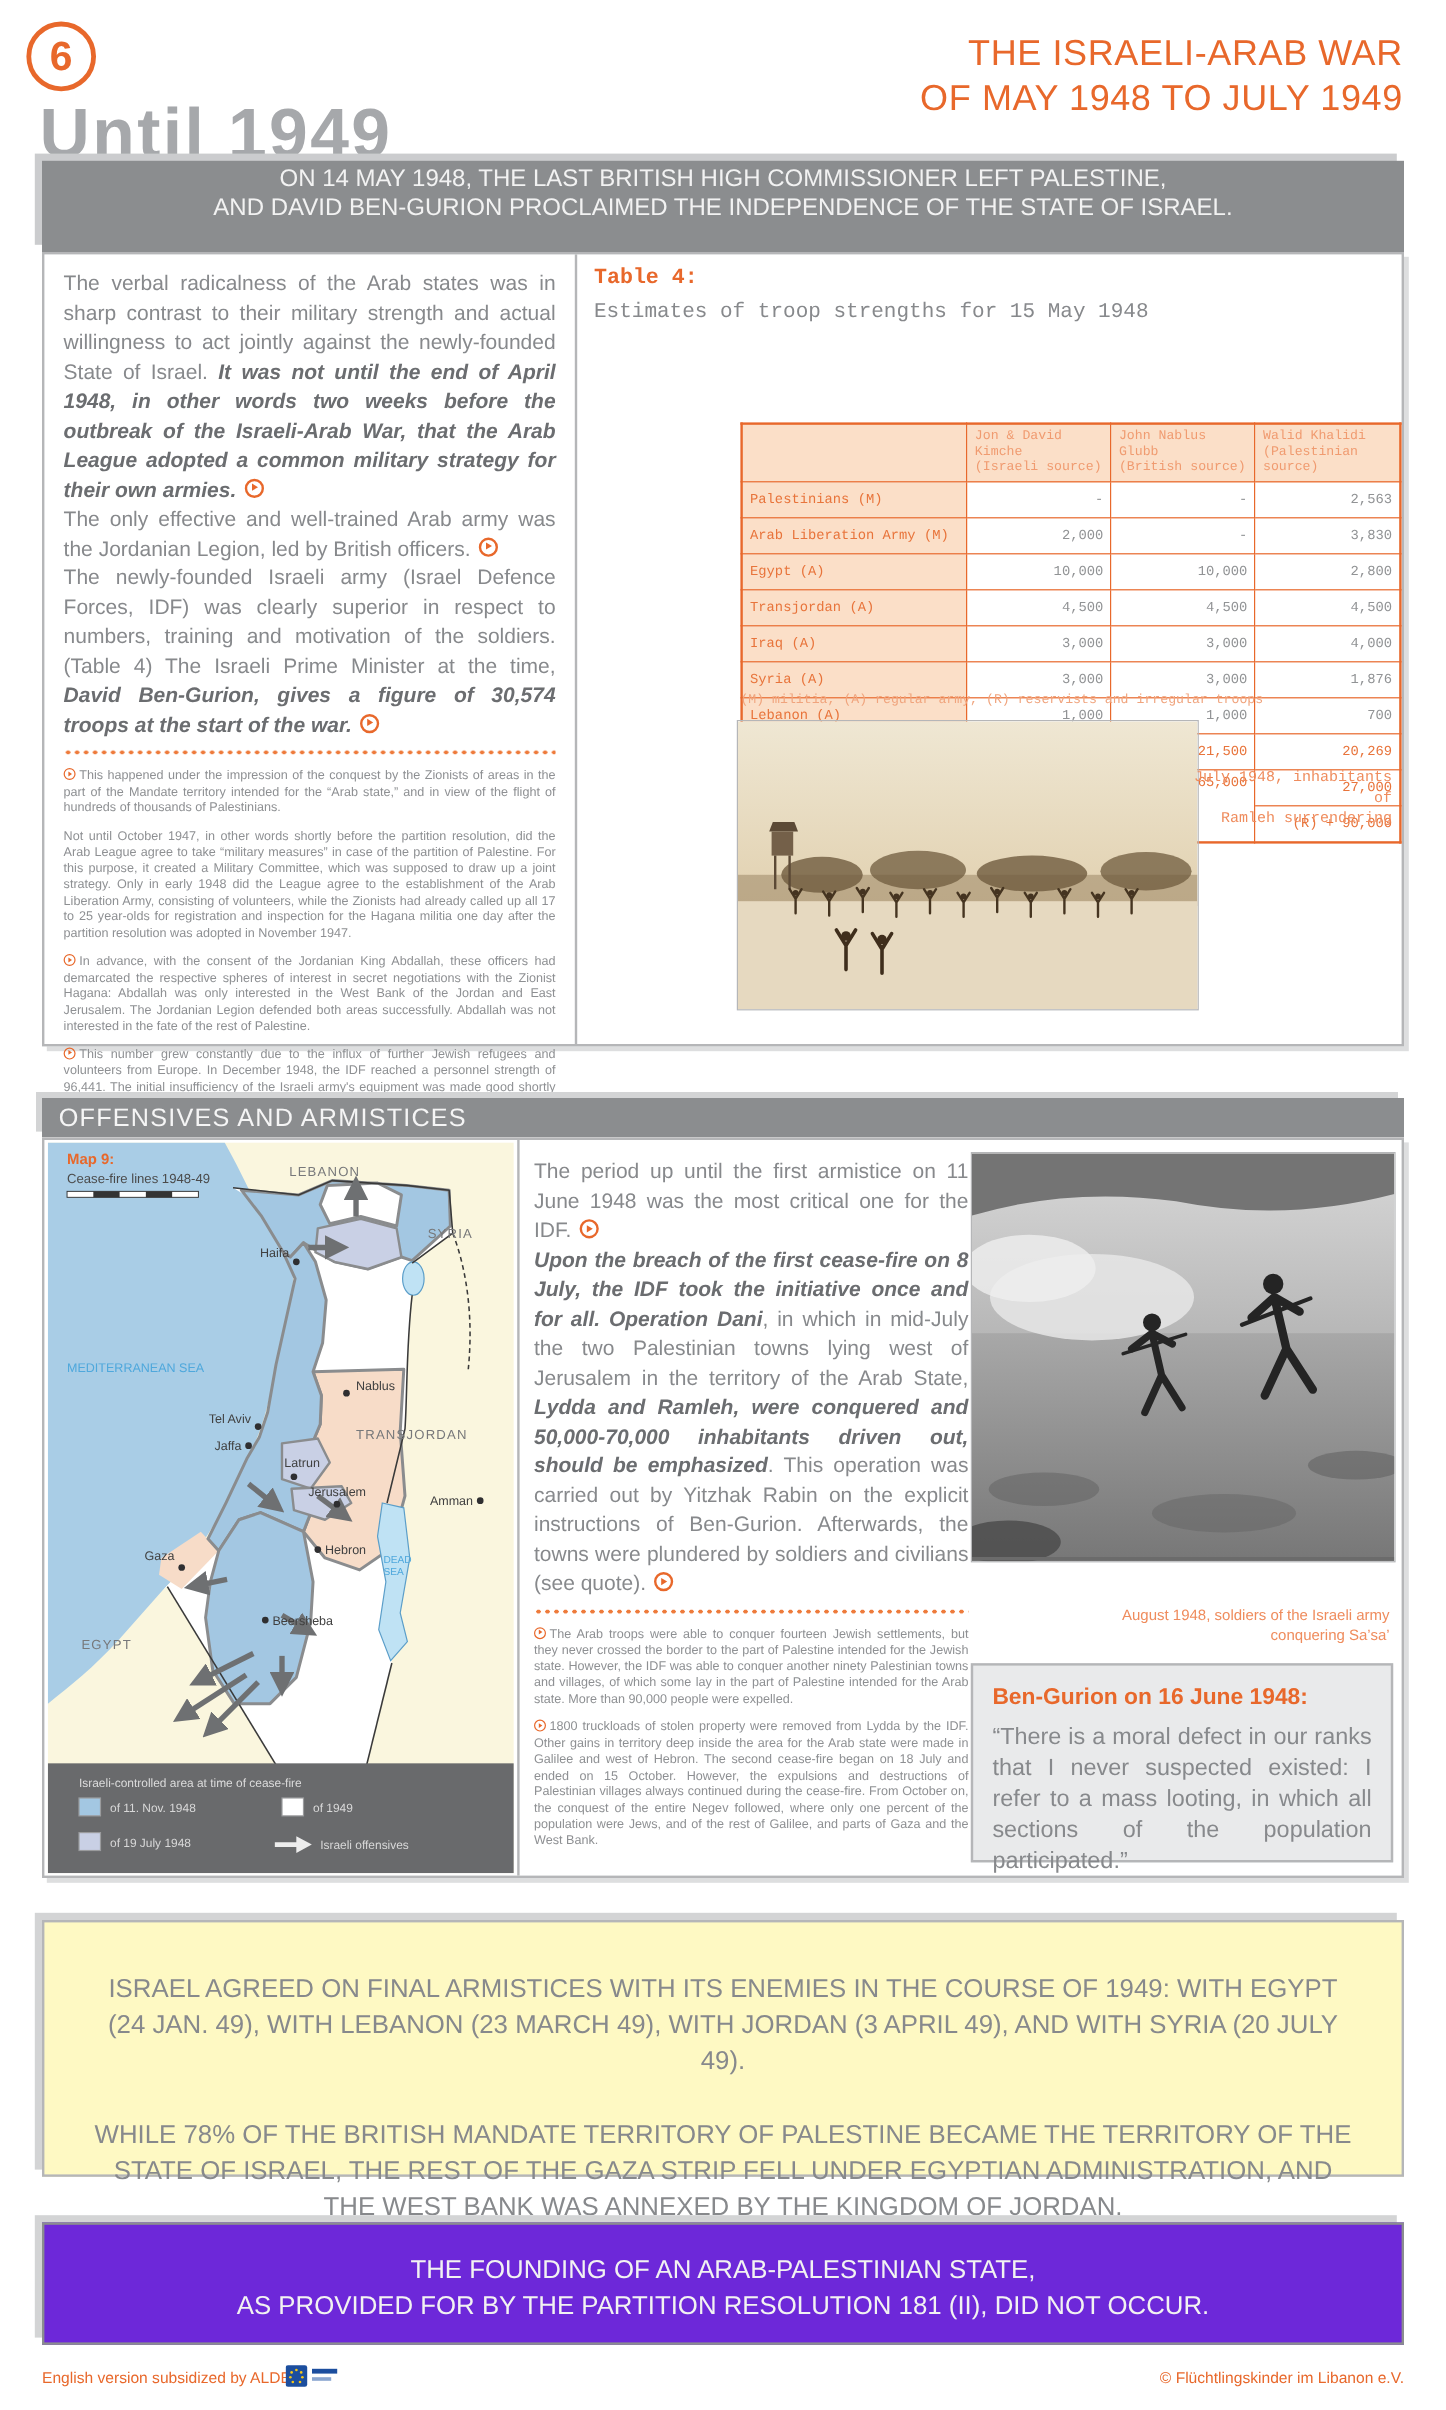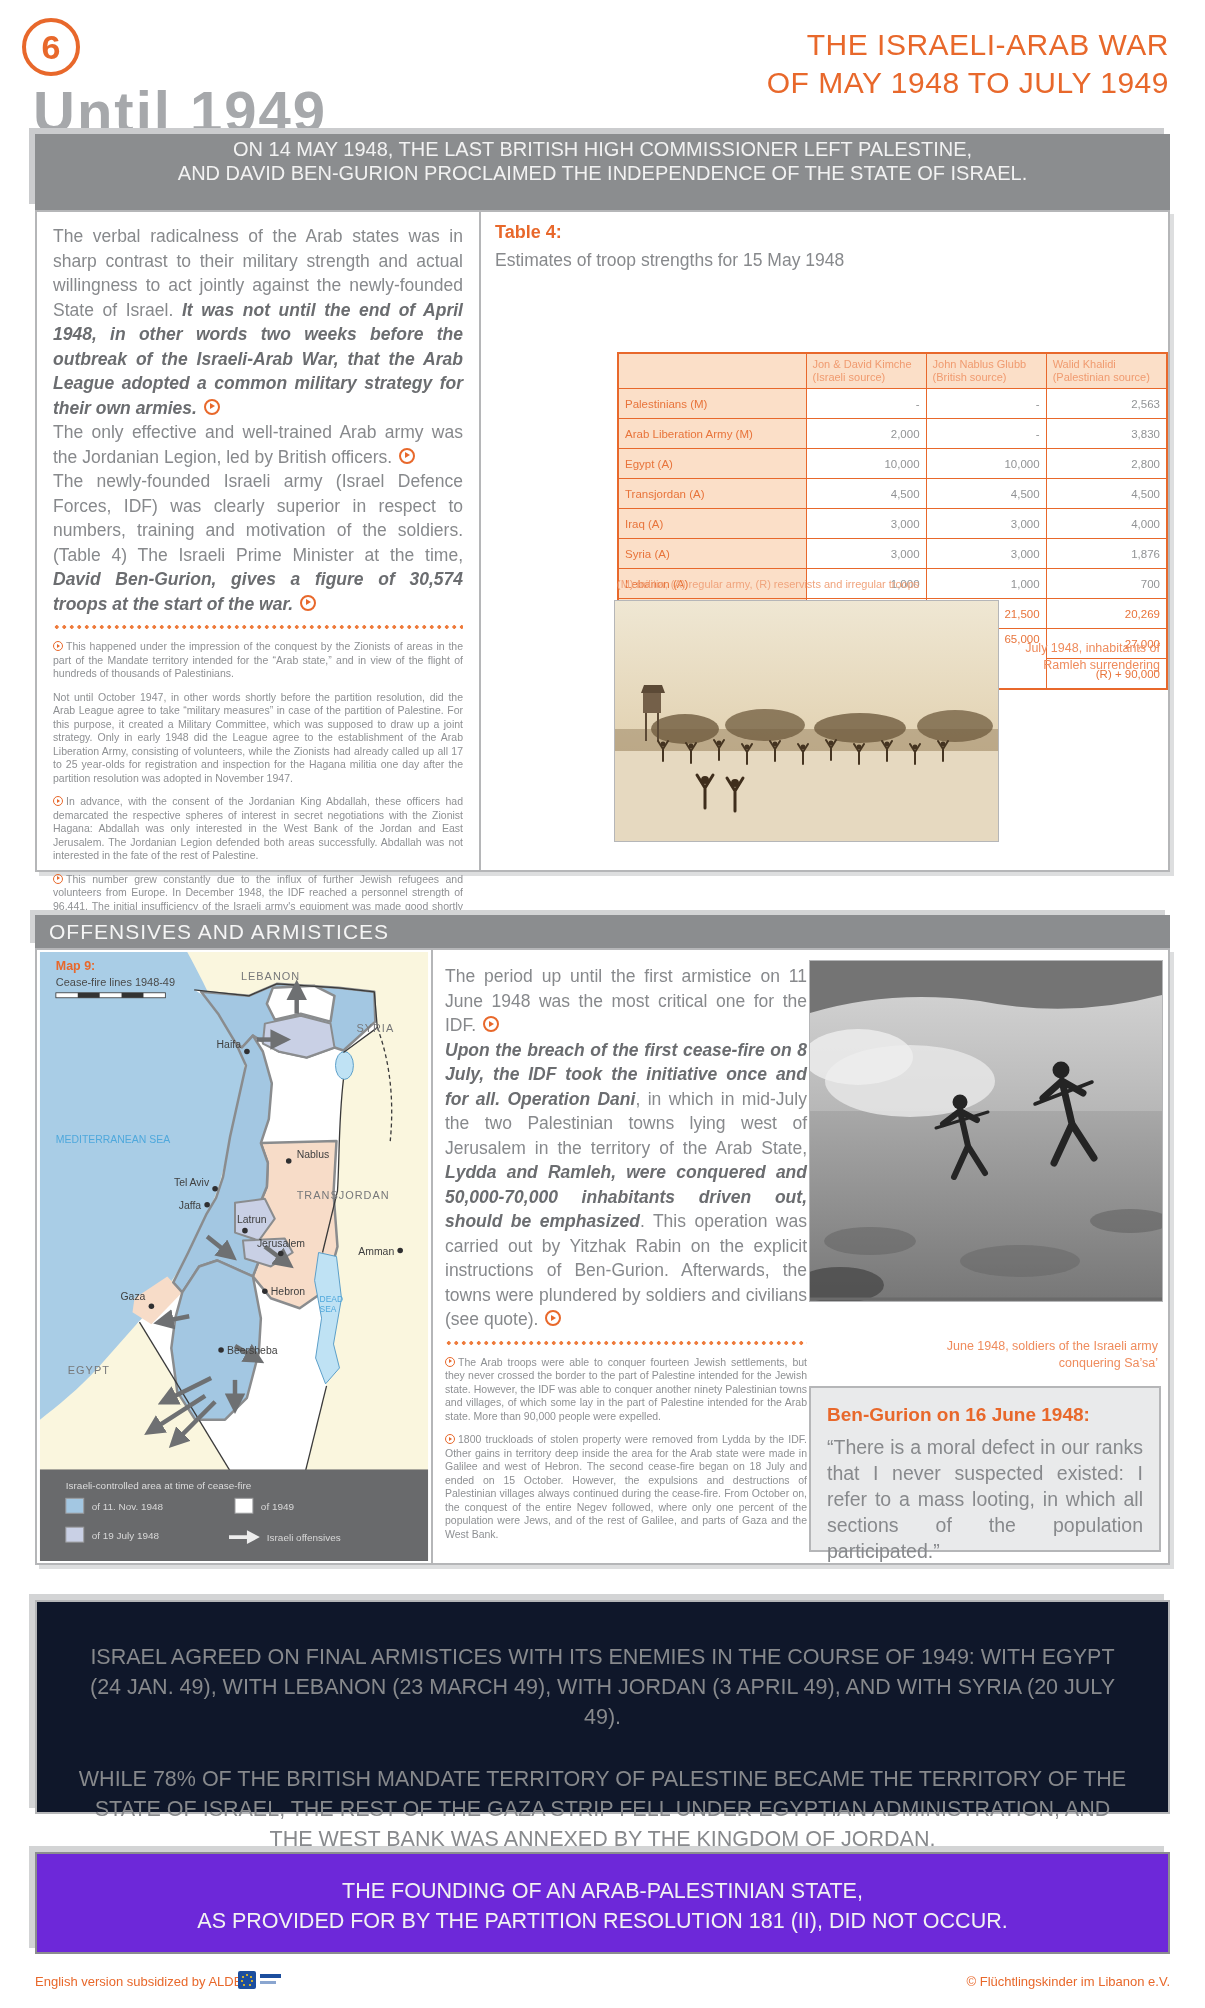--- a/index.html
+++ b/index.html
@@ -29,21 +29,21 @@
         position:relative;vertical-align:-1px;margin-left:2px;}
   .play::after{content:"";position:absolute;left:4px;top:2.5px;width:0;height:0;
         border-left:5px solid #E8682B;border-top:3.5px solid transparent;border-bottom:3.5px solid transparent;}
   .note .play{width:8px;height:8px;border-width:1.5px;margin:0 3px 0 0;vertical-align:-1px;}
   .note .play::after{left:2.5px;top:1.5px;border-left:3.5px solid #E8682B;
         border-top:2.5px solid transparent;border-bottom:2.5px solid transparent;}
   .dots{height:6px;margin:8px 0 10px;background-image:radial-gradient(circle,#EE7B3C 1.7px,rgba(0,0,0,0) 1.9px);
         background-size:7.5px 6px;background-repeat:repeat-x;background-position:0 50%;}
   .note{font-size:10.5px;line-height:13.5px;color:#8E9093;text-align:justify;margin:0 0 10px;}
   
-  .col-right{position:absolute;left:444px;top:0;right:0;height:100%;}
+  .col-right{position:absolute;left:444px;top:0;right:0;height:100%;font-family:Liberation Mono, monospace;}
   .t4title{position:absolute;left:14px;top:10px;color:#E8682B;font-size:18px;font-weight:bold;}
   .t4sub{position:absolute;left:14px;top:38px;color:#87898C;font-size:17.5px;}
   table.t4{position:absolute;left:136px;top:140px;border-collapse:collapse;background:#fff;
            border:2px solid #E8682B;}
   .t4 td{border:1px solid #E8682B;padding:4px 6px;height:21px;}
   .t4 .lbl{background:#FBDFC8;color:#E8743B;font-size:11.5px;width:176px;}
   .t4 .hcell{background:#FBDFC8;color:#F09B70;font-size:11px;line-height:13px;width:108px;vertical-align:top;padding-top:4px;}
   .t4 .hcell span{display:block;}
   .t4 .val{color:#919395;font-size:11.5px;text-align:right;width:108px;}
   .t4 tr.total .val{color:#E8743B;}
@@ -61,21 +61,21 @@
   .mid-col{position:absolute;left:408px;top:14px;width:362px;}
   .photo2{left:772px;top:10px;width:352px;height:340px;}
   .cap2{right:10px;top:388px;width:280px;}
   .quote{position:absolute;left:772px;top:436px;width:352px;height:166px;background:#E9EAEB;
          border:2px solid #B5B6B8;box-sizing:border-box;padding:16px 16px;}
   .qtitle{color:#E8682B;font-size:19px;font-weight:bold;margin:0 0 8px;}
   .qtext{color:#87898C;font-size:19.5px;line-height:26px;margin:0;text-align:justify;}
   
   .bigbox{position:absolute;left:35px;width:1135px;border:2px solid #B5B6B8;
           box-shadow:-6px -6px 0 #D3D4D5;box-sizing:border-box;text-align:center;}
-  .bb1{top:1600px;height:214px;background:#0f172a;padding-top:40px;}
+  .bb1{top:1600px;height:214px;background:#fef9c3;padding-top:40px;}
   .bb1 p{color:#87898C;font-size:21.5px;line-height:30px;margin:0 auto;max-width:1060px;}
   .bb1 p+p{margin-top:32px;}
   .bb2{top:1852px;height:102px;background:#6d28d9;border-color:#8B8D8F;padding-top:22px;}
   .bb2 p{color:#F2F2F2;font-size:21.5px;line-height:30px;margin:0 auto;}
   
   .f-left{position:absolute;left:35px;top:1974px;color:#E8682B;font-size:13px;}
   .alde{position:absolute;left:238px;top:1970px;}
   .f-right{position:absolute;right:35px;top:1974px;color:#E8682B;font-size:13px;}
   
   .map text{font-family:"Liberation Sans",sans-serif;}
@@ -403,21 +403,21 @@
         <circle cx="150" cy="141" r="7.5" fill="#252525"></circle>
         <g stroke="#242424" stroke-linecap="round" fill="none">
           <path d="M252,120 L262,163 M262,163 L244,202 M262,163 L284,197 M252,120 L233,137 M252,120 L273,132" stroke-width="7"></path>
           <path d="M225,143 L282,121" stroke-width="3.5"></path>
         </g>
         <circle cx="251" cy="109" r="8.5" fill="#242424"></circle>
         <path d="M0,338 L352,338" stroke="#6B6B6B" stroke-width="3"></path>
       </svg>
     </div>
     <div class="caption cap2">
-      <span>June 1948, soldiers of the Israeli army</span><br>
+      <span>August 1948, soldiers of the Israeli army</span><br>
       <span>conquering Sa’sa’</span>
     </div>
 
     <div class="quote">
       <div class="qtitle">Ben-Gurion on 16 June 1948:</div>
       <p class="qtext">“There is a moral defect in our ranks that I never suspected existed: I refer to a mass looting, in which all sections of the population participated.”</p>
     </div>
   </section>
 
   <section class="bigbox bb1">

